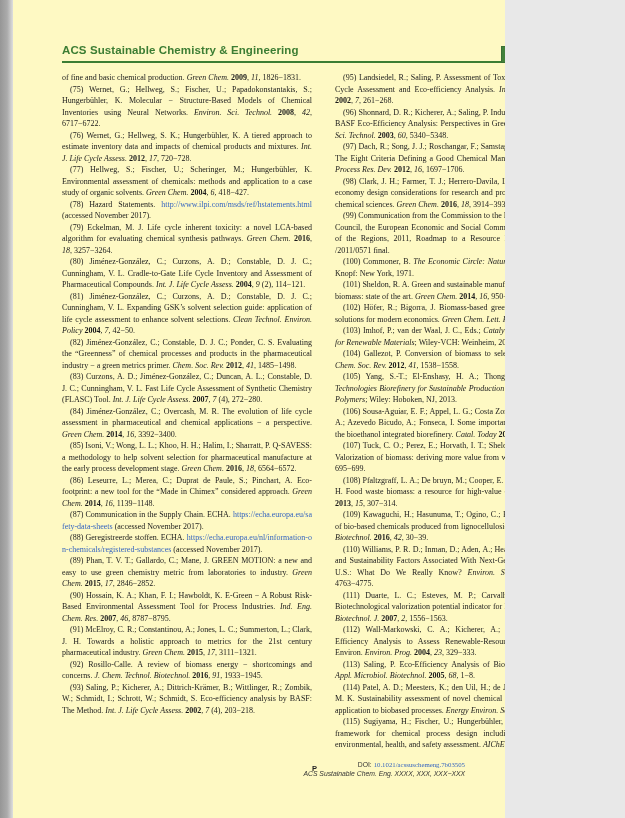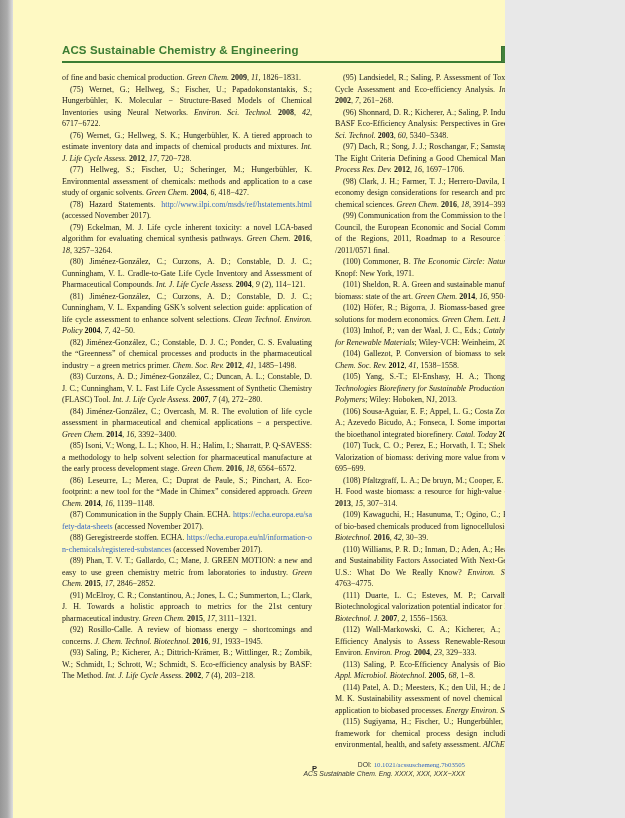--- a/index.html
+++ b/index.html
@@ -52,20 +52,21 @@
           <p class="ref">(80) Jiménez-González, C.; Curzons, A. D.; Constable, D. J. C.; Cunningham, V. L. Cradle-to-Gate Life Cycle Inventory and Assessment of Pharmaceutical Compounds. <i>Int. J. Life Cycle Assess.</i> <b>2004</b>, <i>9</i> (2), 114−121.</p>
           <p class="ref">(81) Jiménez-González, C.; Curzons, A. D.; Constable, D. J. C.; Cunningham, V. L. Expanding GSK’s solvent selection guide: application of life cycle assessment to enhance solvent selections. <i>Clean Technol. Environ. Policy</i> <b>2004</b>, <i>7</i>, 42−50.</p>
           <p class="ref">(82) Jiménez-González, C.; Constable, D. J. C.; Ponder, C. S. Evaluating the “Greenness” of chemical processes and products in the pharmaceutical industry − a green metrics primer. <i>Chem. Soc. Rev.</i> <b>2012</b>, <i>41</i>, 1485−1498.</p>
           <p class="ref">(83) Curzons, A. D.; Jiménez-González, C.; Duncan, A. L.; Constable, D. J. C.; Cunningham, V. L. Fast Life Cycle Assessment of Synthetic Chemistry (FLASC) Tool. <i>Int. J. Life Cycle Assess.</i> <b>2007</b>, <i>7</i> (4), 272−280.</p>
           <p class="ref">(84) Jiménez-González, C.; Overcash, M. R. The evolution of life cycle assessment in pharmaceutical and chemical applications − a perspective. <i>Green Chem.</i> <b>2014</b>, <i>16</i>, 3392−3400.</p>
           <p class="ref">(85) Isoni, V.; Wong, L. L.; Khoo, H. H.; Halim, I.; Sharratt, P. Q-SAVESS: a methodology to help solvent selection for pharmaceutical manufacture at the early process development stage. <i>Green Chem.</i> <b>2016</b>, <i>18</i>, 6564−6572.</p>
           <p class="ref">(86) Leseurre, L.; Merea, C.; Duprat de Paule, S.; Pinchart, A. Eco-footprint: a new tool for the “Made in Chimex” considered approach. <i>Green Chem.</i> <b>2014</b>, <i>16</i>, 1139−1148.</p>
           <p class="ref">(87) Communication in the Supply Chain. ECHA. <span class="link">https://echa.europa.eu/safety-data-sheets</span> (accessed November 2017).</p>
           <p class="ref">(88) Geregistreerde stoffen. ECHA. <span class="link">https://echa.europa.eu/nl/information-on-chemicals/registered-substances</span> (accessed November 2017).</p>
           <p class="ref">(89) Phan, T. V. T.; Gallardo, C.; Mane, J. GREEN MOTION: a new and easy to use green chemistry metric from laboratories to industry. <i>Green Chem.</i> <b>2015</b>, <i>17</i>, 2846−2852.</p>
+          <p class="ref">(90) Hossain, K. A.; Khan, F. I.; Hawboldt, K. E-Green − A Robust Risk-Based Environmental Assessment Tool for Process Industries. <i>Ind. Eng. Chem. Res.</i> <b>2007</b>, <i>46</i>, 8787−8795.</p>
           <p class="ref">(91) McElroy, C. R.; Constantinou, A.; Jones, L. C.; Summerton, L.; Clark, J. H. Towards a holistic approach to metrics for the 21st century pharmaceutical industry. <i>Green Chem.</i> <b>2015</b>, <i>17</i>, 3111−1321.</p>
           <p class="ref">(92) Rosillo-Calle. A review of biomass energy − shortcomings and concerns. <i>J. Chem. Technol. Biotechnol.</i> <b>2016</b>, <i>91</i>, 1933−1945.</p>
           <p class="ref">(93) Saling, P.; Kicherer, A.; Dittrich-Krämer, B.; Wittlinger, R.; Zombik, W.; Schmidt, I.; Schrott, W.; Schmidt, S. Eco-efficiency analysis by BASF: The Method. <i>Int. J. Life Cycle Assess.</i> <b>2002</b>, <i>7</i> (4), 203−218.</p>
         </div>
       <div class="col">
           <p class="ref">(95) Landsiedel, R.; Saling, P. Assessment of Toxicological Risks for Life Cycle Assessment and Eco-efficiency Analysis. <i>Int. J. Life Cycle Assess.</i> <b>2002</b>, <i>7</i>, 261−268.</p>
           <p class="ref">(96) Shonnard, D. R.; Kicherer, A.; Saling, P. Industrial Applications Using BASF Eco-Efficiency Analysis: Perspectives in Green Engineering. <i>Environ. Sci. Technol.</i> <b>2003</b>, <i>60</i>, 5340−5348.</p>
           <p class="ref">(97) Dach, R.; Song, J. J.; Roschangar, F.; Samstag, W.; Senanayake, C. H. The Eight Criteria Defining a Good Chemical Manufacturing Process. <i>Org. Process Res. Dev.</i> <b>2012</b>, <i>16</i>, 1697−1706.</p>
           <p class="ref">(98) Clark, J. H.; Farmer, T. J.; Herrero-Davila, L.; Sherwood, J. Circular economy design considerations for research and process development in the chemical sciences. <i>Green Chem.</i> <b>2016</b>, <i>18</i>, 3914−3934.</p>
           <p class="ref">(99) Communication from the Commission to the European Parliament, the Council, the European Economic and Social Committee and the Committee of the Regions, 2011, Roadmap to a Resource Efficient Europe, COM /2011/0571 final.</p>

